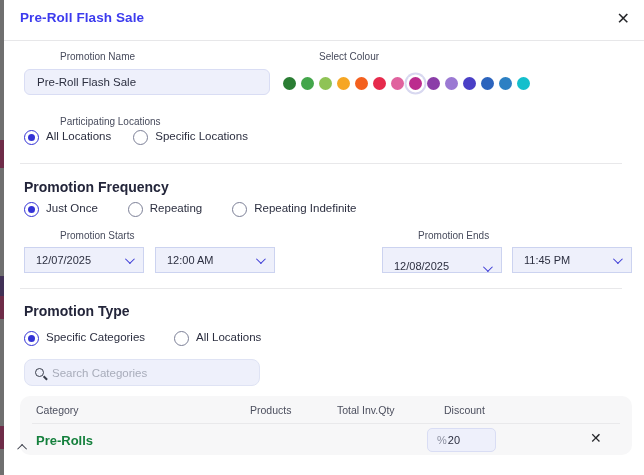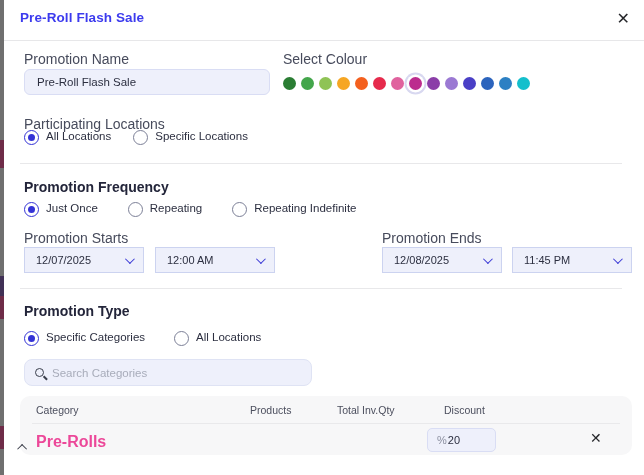--- a/index.html
+++ b/index.html
@@ -17,21 +17,21 @@
   .seg-m3 { top:426px; height:23px; background:#6e2c48; }
 
   .modal { position:absolute; left:4px; top:0; width:640px; height:475px; background:#fff; box-shadow:-2px 0 6px rgba(0,0,0,.18); }
 
   .abs { position:absolute; }
 
   .title { left:16px; top:10px; font-size:13.5px; font-weight:bold; color:#3c3bee; letter-spacing:.1px; }
   .close-x { right:14px; top:9px; font-size:16px; color:#26272b; cursor:pointer; line-height:20px; }
   .hdr-divider { left:0; right:0; top:40px; height:1px; background:#e7e7e9; }
 
-  .field-label { font-size:14px; color:#474b5c; }
+  .field-label { font-size:10px; color:#474b5c;margin-left:36px; }
   .section-heading { font-size:14px; font-weight:bold; color:#23253a; }
 
   .text-input { background:#eef0fb; border:1px solid #d9ddf4; border-radius:6px; font-size:11.5px; color:#2c2f40; padding:0 12px; font-family:"Liberation Sans","DejaVu Sans",sans-serif; outline:none; }
 
   .dots { display:flex; gap:5px; align-items:center; }
   .dot { width:13px; height:13px; border-radius:50%; display:inline-block; cursor:pointer; }
   .dot-sel { box-shadow:0 0 0 2.5px #fff, 0 0 0 4.5px #d8d8f0; }
 
   .radio-row { display:flex; align-items:center; }
   .radio-item { display:inline-flex; align-items:flex-start; gap:7px; cursor:pointer; }
@@ -49,21 +49,21 @@
   .search-box { background:#eef0fb; border:1px solid #dfe3f4; border-radius:8px; display:flex; align-items:center; padding:0 10px; gap:8px; }
   .mag { width:9px; height:9px; border:1.6px solid #3a3f4d; border-radius:50%; position:relative; flex:0 0 auto; }
   .mag::after { content:""; position:absolute; width:5px; height:1.6px; background:#3a3f4d; transform:rotate(45deg); left:7px; top:8px; }
   .search-input { border:none; background:transparent; outline:none; font-size:11.5px; color:#2c2f40; width:180px; font-family:"Liberation Sans","DejaVu Sans",sans-serif; }
   .search-input::placeholder { color:#a8acba; }
 
   .table { left:16px; top:396px; width:612px; height:59px; background:#f7f7f8; border-radius:10px; }
   .th { position:absolute; top:8px; font-size:10.5px; color:#4c4f5e; }
   .t-divider { position:absolute; left:12px; right:12px; top:27px; height:1px; background:#e9e9eb; }
   .chev-up { width:7px; height:7px; border-right:1.7px solid #3a3d49; border-bottom:1.7px solid #3a3d49; transform:rotate(-135deg) translateY(-2px); display:inline-block; cursor:pointer; }
-  .row-cat { position:absolute; left:32px; top:433px; font-size:16px; font-weight:bold; color:#ec4899; }
+  .row-cat { position:absolute; left:32px; top:433px; font-size:13px; font-weight:bold; color:#15803d; }
   .row-chev { position:absolute; left:16px; top:437px; }
   .discount-box { position:absolute; left:423px; top:428px; width:69px; height:24px; background:#eef0fb; border:1px solid #d9ddf4; border-radius:5px; display:flex; align-items:center; padding:0 9px; gap:1px; cursor:text; }
   .disc-prefix { font-size:11px; color:#8b8fa0; }
   .disc-val { font-size:11px; color:#2c2f40; }
   .row-x { position:absolute; left:586px; top:430px; font-size:14px; color:#26272b; cursor:pointer; }
 </style>
 </head>
 <body>
 
 <div class="stage">
@@ -129,21 +129,21 @@
     <div class="abs field-label" style="left:378px; top:230px;">Promotion Ends</div>
 
     <div class="abs select" style="left:20px; top:247px; width:120px;">
       <span class="select-text">12/07/2025</span>
       <span class="chev-down"></span>
     </div>
     <div class="abs select" style="left:151px; top:247px; width:120px;">
       <span class="select-text">12:00 AM</span>
       <span class="chev-down"></span>
     </div>
-    <div class="abs select" style="left:378px; top:247px; width:120px;">
+    <div class="abs select" style="left:378px; top:247px; width:120px;align-items:flex-end;">
       <span class="select-text">12/08/2025</span>
       <span class="chev-down"></span>
     </div>
     <div class="abs select" style="left:508px; top:247px; width:120px;">
       <span class="select-text">11:45 PM</span>
       <span class="chev-down"></span>
     </div>
 
     <div class="abs divider" style="left:16px; width:602px; top:288px;"></div>
 
@@ -152,21 +152,21 @@
         <span class="radio-item">
           <span class="radio sel"></span>
           <span class="radio-label">Specific Categories</span>
         </span>
         <span class="radio-item">
           <span class="radio"></span>
           <span class="radio-label">All Locations</span>
         </span>
       </div>
 
-    <div class="abs search-box" style="left:20px; top:359px; width:288px; height:27px;">
+    <div class="abs search-box" style="left:20px; top:359px; width:236px; height:27px;">
       <span class="mag"></span>
       <input class="search-input" placeholder="Search Categories" style="">
     </div>
 
     <div class="abs table">
       <div class="th" style="left:16px;">Category</div>
       <div class="th" style="left:230px;">Products</div>
       <div class="th" style="left:317px;">Total Inv.Qty</div>
       <div class="th" style="left:424px;">Discount</div>
       <div class="t-divider"></div>

